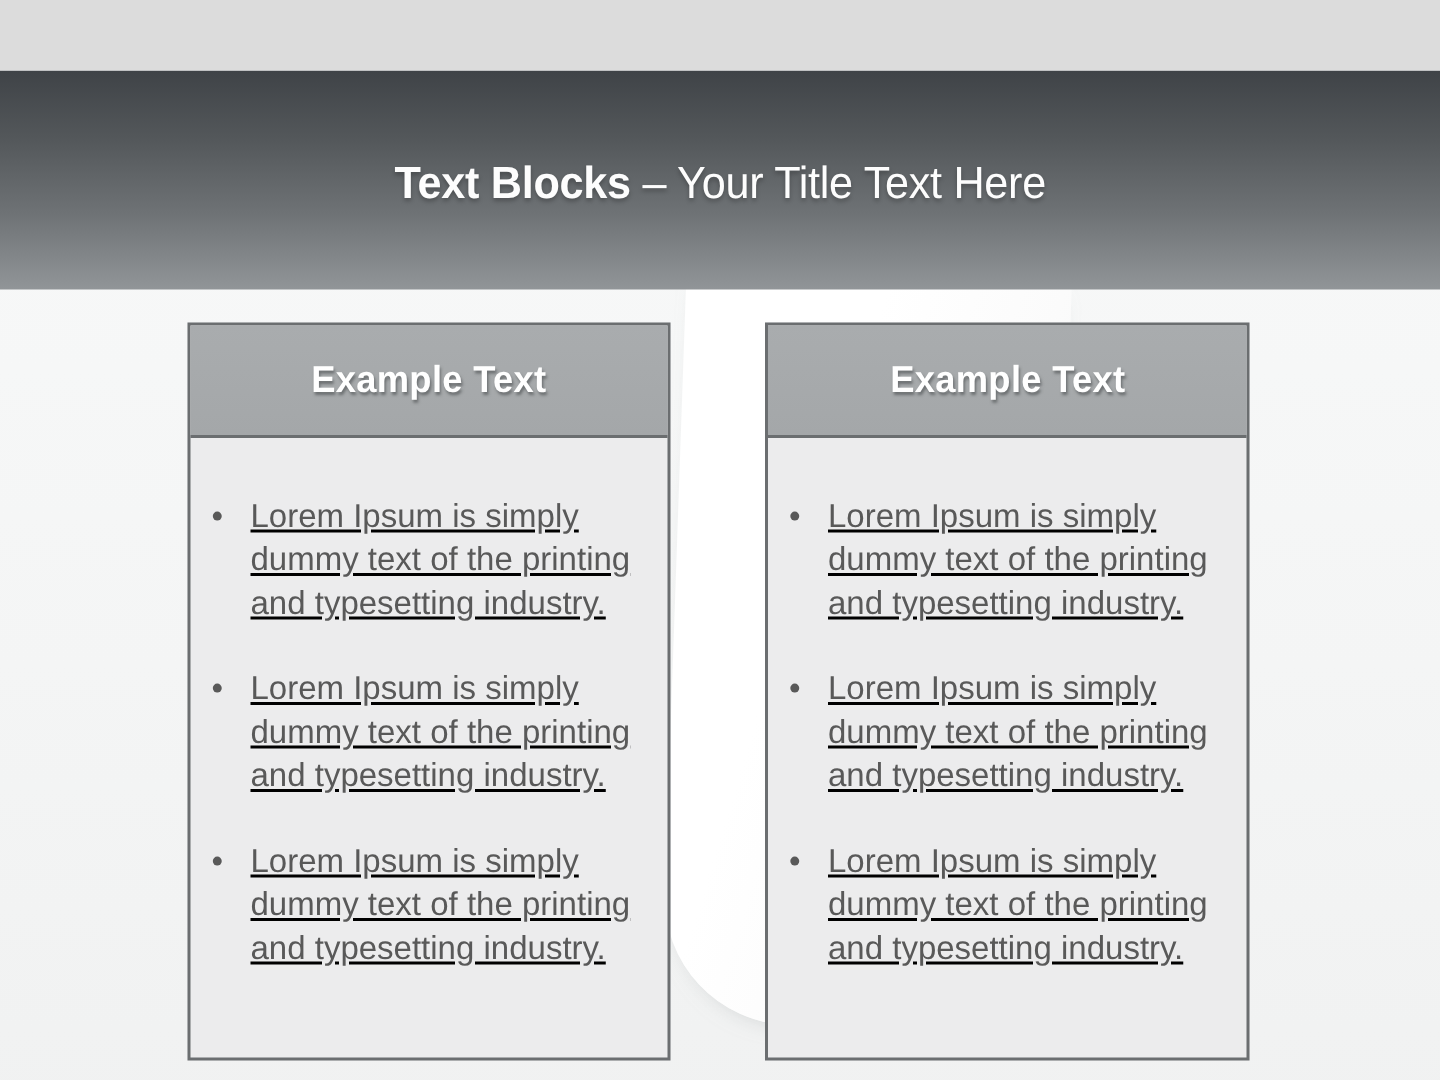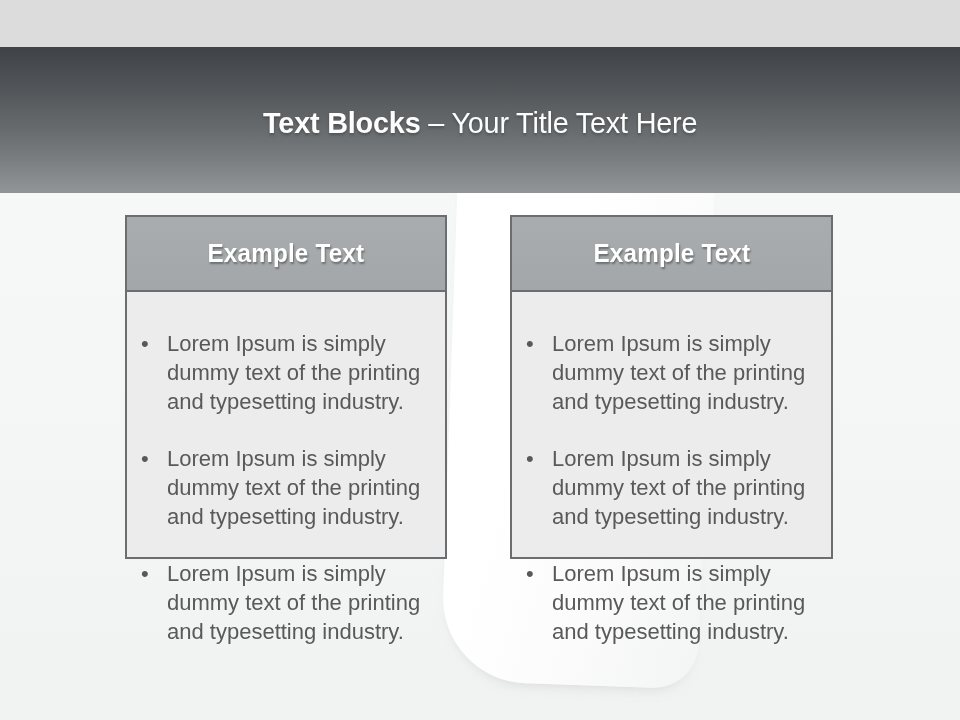--- a/index.html
+++ b/index.html
@@ -57,21 +57,21 @@
   }
   .title-bold { font-weight: 700; }
   .title-sep  { font-weight: 400; }
   .title-rest { font-weight: 400; }
 
   
   .textbox {
     position: absolute;
     top: 168px;
     width: 322px;
-    height: 344px;
+    height: 492px;
     box-sizing: border-box;
     background: #ececed;
     border: 2px solid #6b6e70;
     z-index: 3;
   }
   .textbox.left  { left: 125px; }
   .textbox.right { left: 510px; width: 323px; }
 
   .textbox-header {
     height: 73px;
@@ -88,20 +88,21 @@
     color: #ffffff;
     letter-spacing: 0.2px;
     transform: scaleX(0.97);
     text-shadow: 1px 2px 2px rgba(60, 63, 65, 0.55);
   }
 
   .bullet-list {
     margin: 0;
     padding: 37px 6px 0 12px;
     list-style: none;
+    text-decoration: underline;
   }
   .bullet-list li {
     position: relative;
     padding-left: 28px;
     margin: 0 0 28px 0;
     font-size: 22px;
     line-height: 29px;
     color: #595959;
   }
   .bullet-list li::before {

